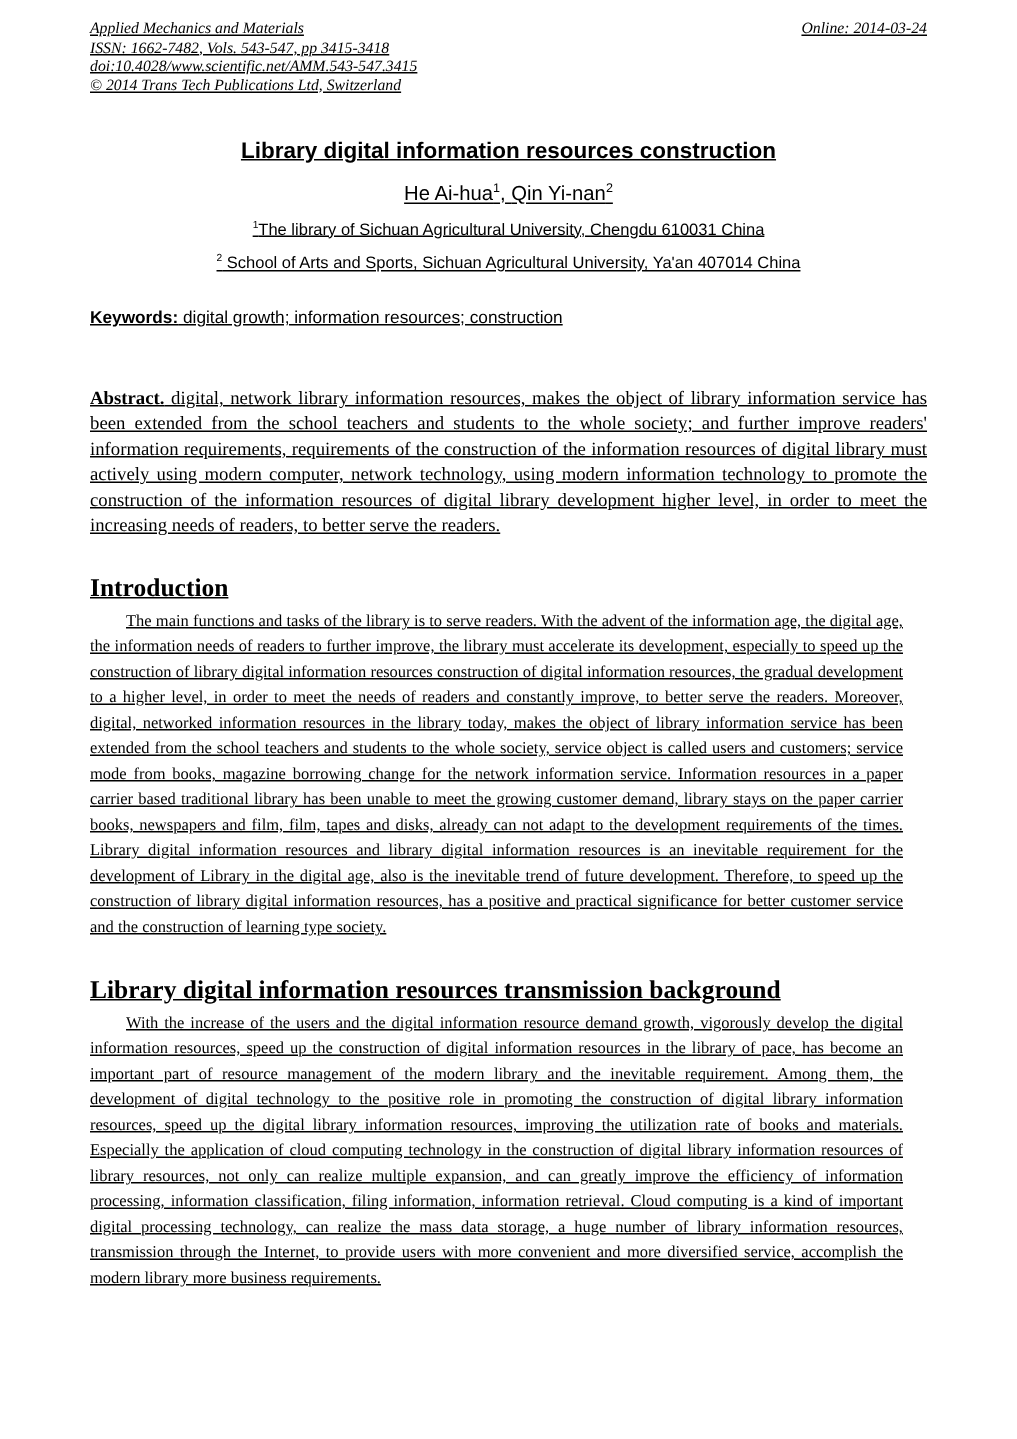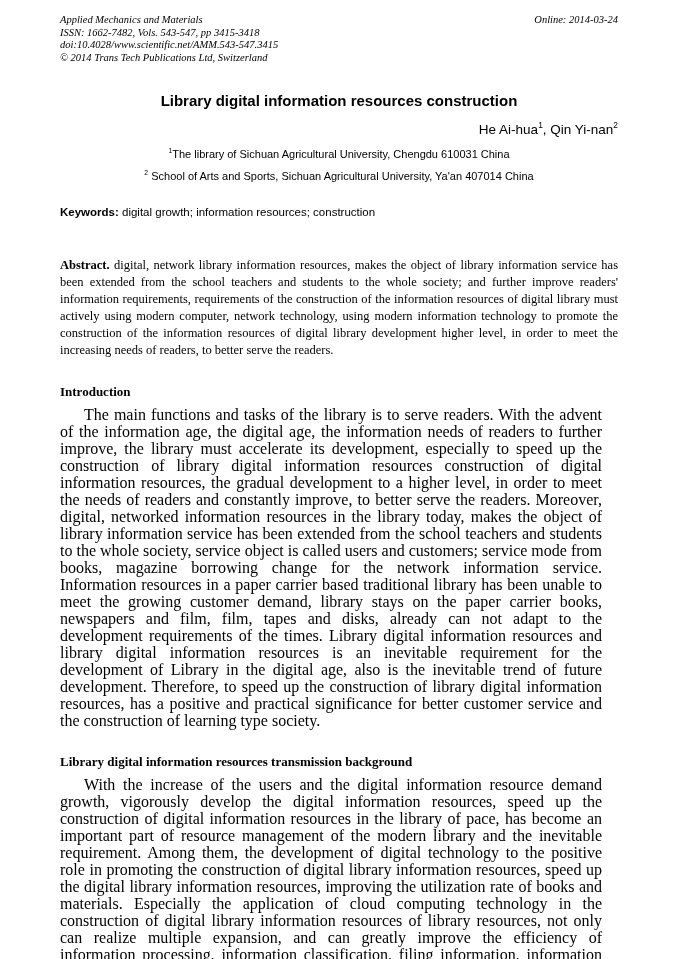--- a/index.html
+++ b/index.html
@@ -5,20 +5,21 @@
   html, body { margin: 0; padding: 0; background: #ffffff; }
   .page {
     width: 678px;
     height: 959px;
     box-sizing: border-box;
     padding: 14px 60px 10px 60px;
     background: #ffffff;
     color: #000000;
     font-family: "Liberation Serif", serif;
     overflow: hidden;
+    text-decoration: underline;
   }
   .header {
     display: flex;
     justify-content: space-between;
     align-items: flex-start;
     font-style: italic;
     font-size: 10.5px;
     line-height: 12.5px;
   }
   .header-left div { white-space: nowrap; }
@@ -27,21 +28,21 @@
   .paper-title {
     font-family: "Liberation Sans", sans-serif;
     font-weight: bold;
     font-size: 15px;
     text-align: center;
     margin: 28px 0 0 0;
   }
   .authors {
     font-family: "Liberation Sans", sans-serif;
     font-size: 13.5px;
-    text-align: right;
+    text-align: center;
     margin-top: 11px;
   }
   .authors sup, .affil sup { font-size: 0.62em; }
   .affil {
     font-family: "Liberation Sans", sans-serif;
     font-size: 11px;
     text-align: center;
     margin-top: 10px;
   }
   .email {
@@ -59,27 +60,27 @@
 
   .abstract {
     font-size: 12.5px;
     line-height: 17px;
     text-align: justify;
     margin-top: 39px;
   }
   .abstract .abs-label { font-weight: bold; }
 
   .section-heading {
-    font-size: 13px;
+    font-size: 17px;
     font-weight: bold;
     margin: 24px 0 0 0;
     line-height: 17px;
   }
   .body-par {
-    font-size: 16px;
+    font-size: 11px;
     line-height: 17px;
     text-align: justify;
     text-indent: 24px;
     margin: 6px 16px 0 0;
   }
 </style>
 </head>
 <body>
 
 <div class="page">

